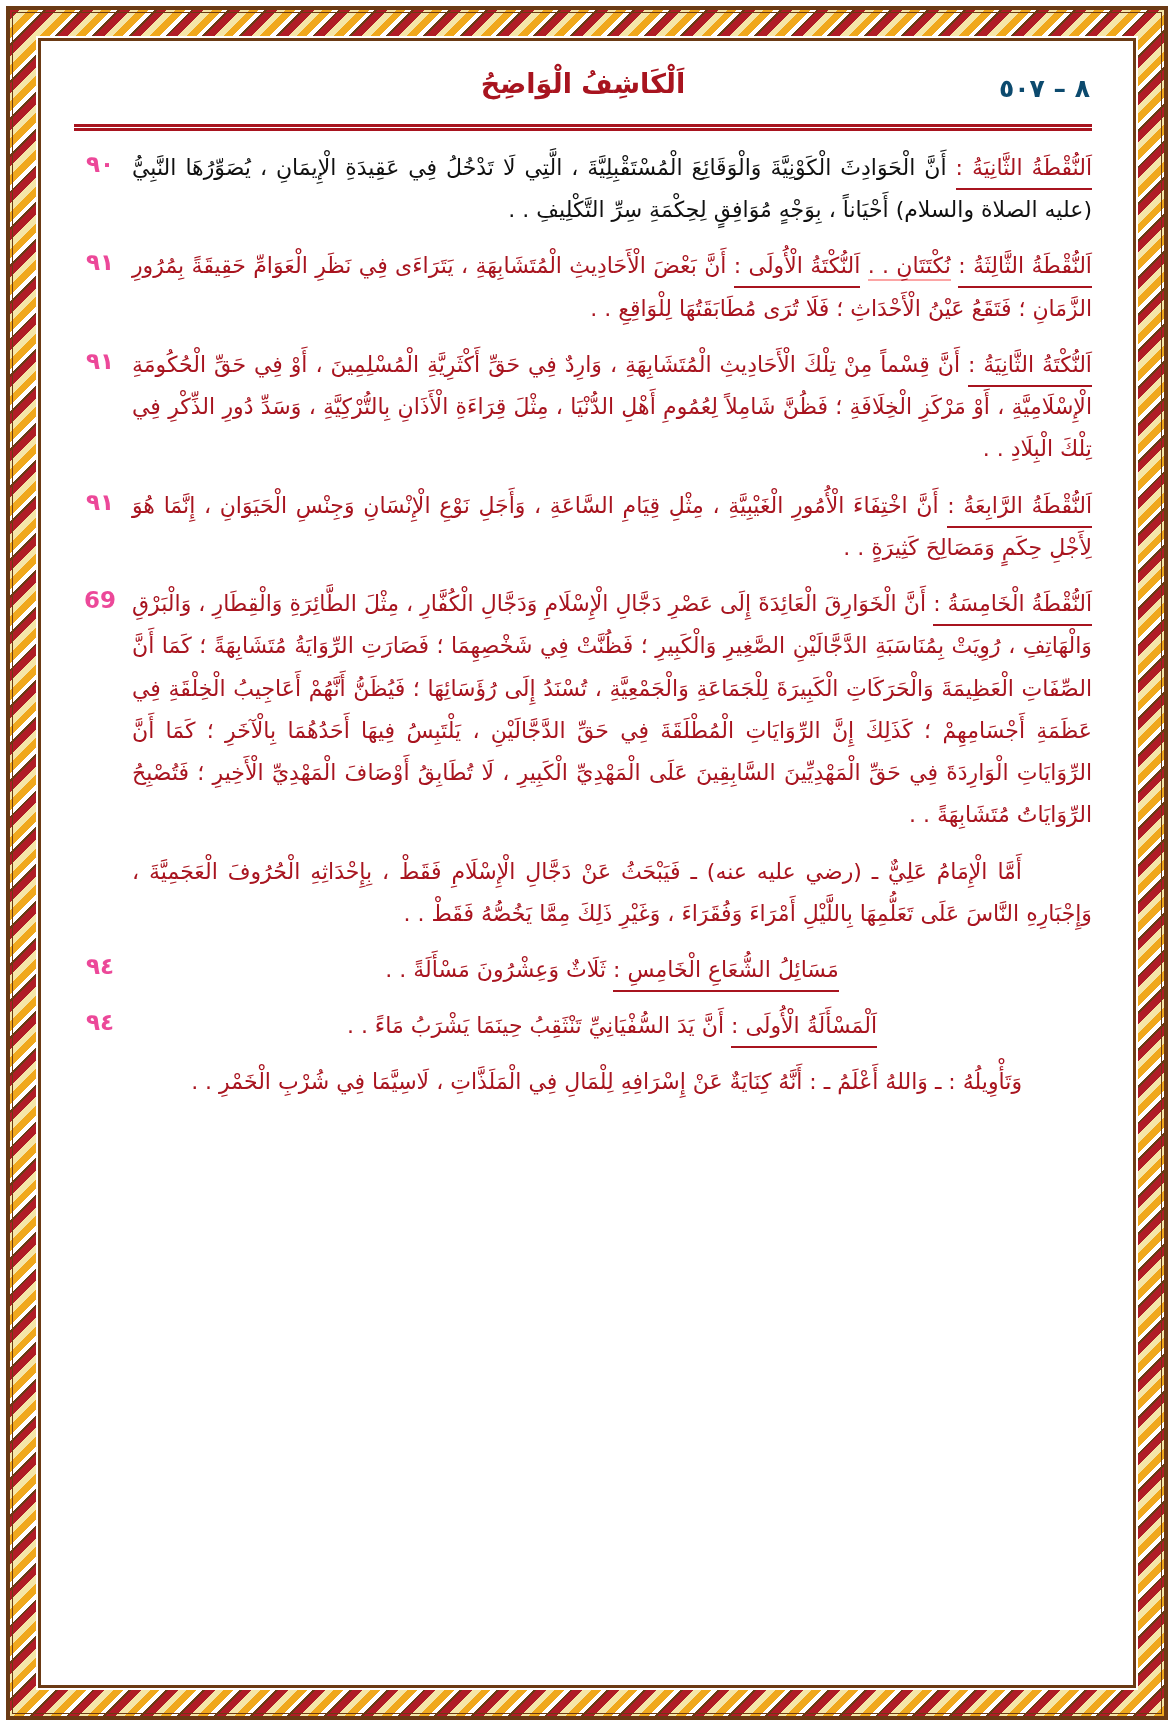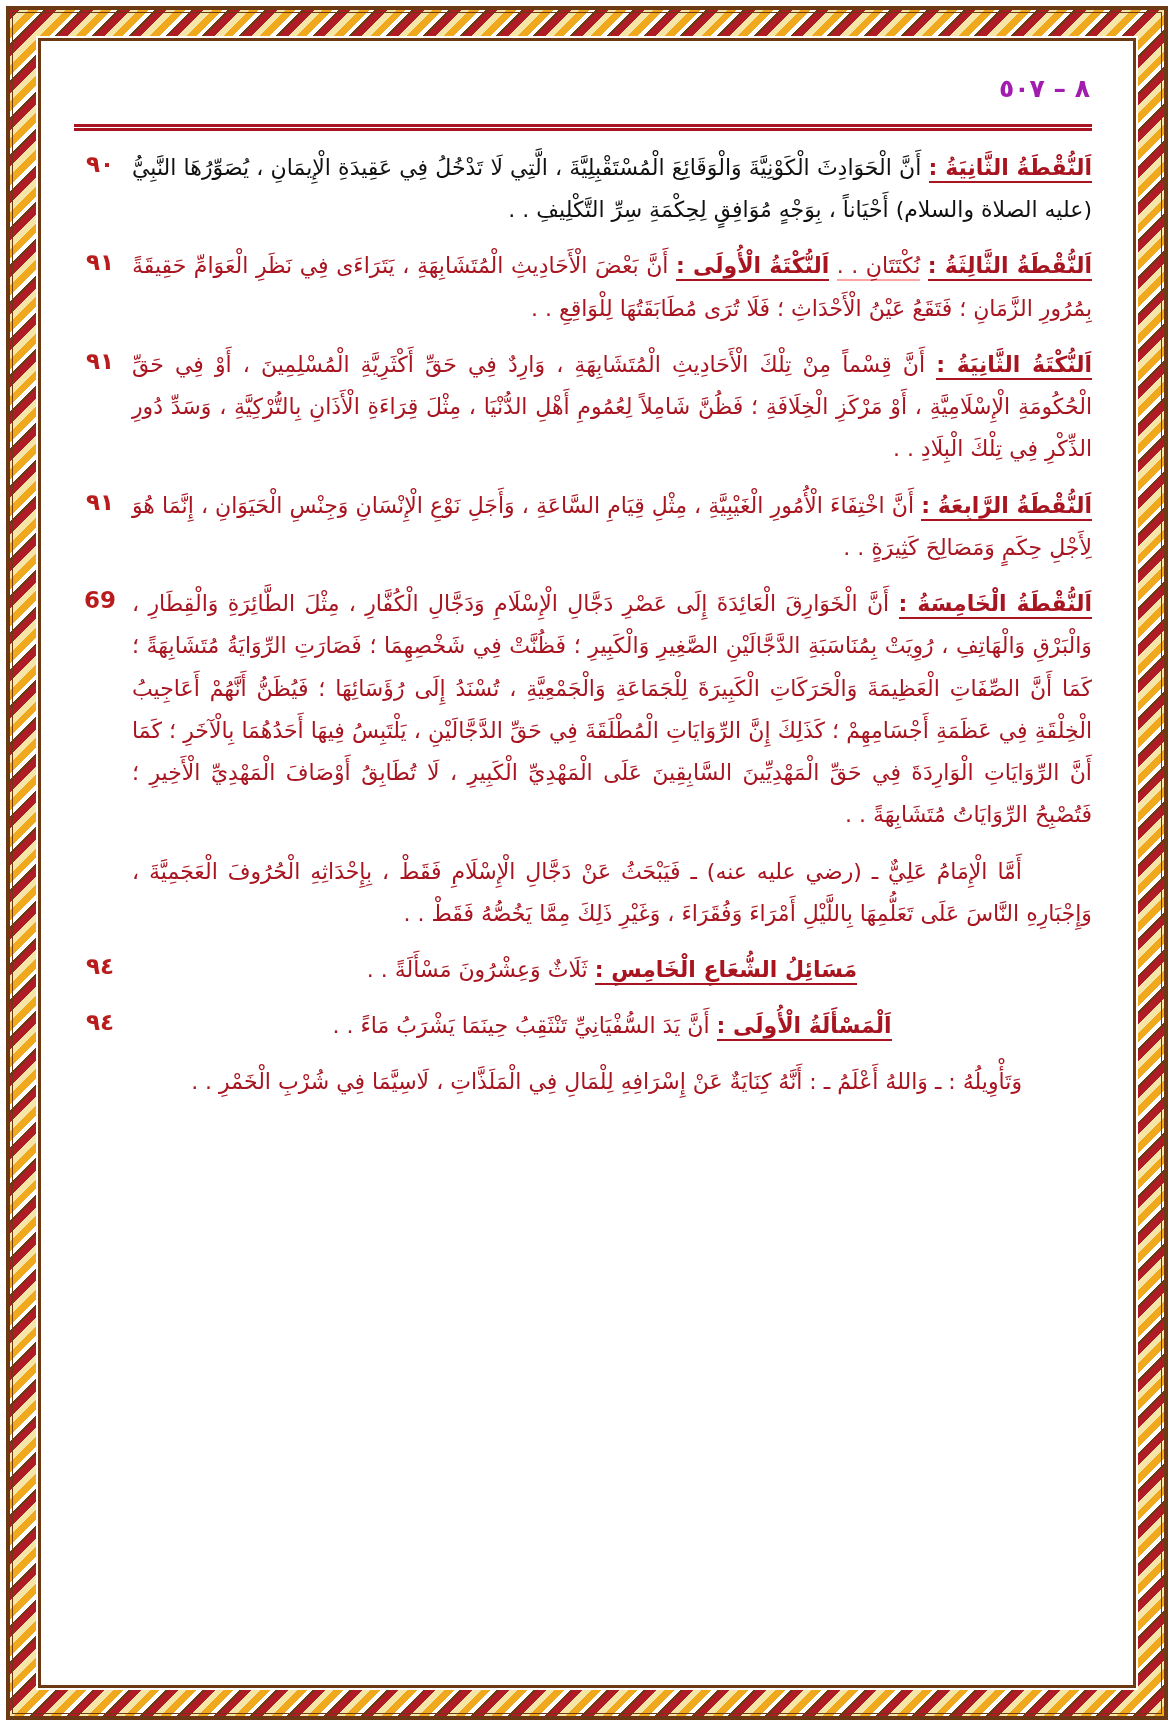--- a/index.html
+++ b/index.html
@@ -83,21 +83,21 @@
     font-size: 27px;
     font-weight: bold;
     color: #a8141f;
     letter-spacing: 0;
   }
   .runhead .folio {
     position: absolute;
     right: 2px; top: 8px;
     font-size: 25px;
     font-weight: bold;
-    color: #a21caf;
+    color: #0c4a6e;
     direction: rtl;
     margin-left: 23px;
   }
   .rule-double {
     margin: 2px 0 16px 0;
     height: 7px;
     border-top: 3px solid #a8141f;
     border-bottom: 3px solid #a8141f;
   }
 
@@ -108,61 +108,62 @@
     padding-left: 58px;   
   }
   .block .marg {
     position: absolute;
     left: 0;
     top: 4px;
     width: 52px;
     text-align: center;
     font-size: 23px;
     font-weight: bold;
-    color: #b91c1c;
+    color: #ec4899;
     direction: rtl;
     white-space: nowrap;
   }
   .para {
     font-size: 22px;
     line-height: 1.92;
     text-align: justify;
     text-align-last: right;
     color: #111111;
     direction: rtl;
   }
   .para.red { color: #a8141f; }
   .para.indent { text-indent: 70px; }
   .para.center { text-align: left; text-align-last: center; }
 
   .hd {
-    font-weight: bold;
+    font-weight: normal;
     color: #a8141f;
     border-bottom: 2px solid #a8141f;
-    padding-bottom: 1px;
+    padding-bottom: 8px;
   }
   .ul {
     border-bottom: 2px solid #fca5a5;
     padding-bottom: 1px;
   }
 </style>
 </head>
 <body>
 
 <div class="page">
 
   <div class="frame-outer"></div>
   <div class="frame-braid"></div>
   <div class="frame-hair"></div>
   <div class="frame-inner-line"></div>
 
   <div class="content">
 
     <div class="runhead">
       <div class="folio">٨ – ٥٠٧</div>
+      <div class="title">اَلْكَاشِفُ الْوَاضِحُ</div>
     </div>
     <div class="rule-double"></div>
 
     <div class="block">
       <div class="marg">٩٠</div>
       <div class="para">
         <span class="hd">اَلنُّقْطَةُ الثَّانِيَةُ :</span>
         <span>أَنَّ الْحَوَادِثَ الْكَوْنِيَّةَ وَالْوَقَائِعَ الْمُسْتَقْبِلِيَّةَ ، الَّتِي لَا تَدْخُلُ فِي عَقِيدَةِ الْإِيمَانِ ،</span>
         <span>يُصَوِّرُهَا النَّبِيُّ (عليه الصلاة والسلام) أَحْيَاناً ، بِوَجْهٍ مُوَافِقٍ لِحِكْمَةِ سِرِّ التَّكْلِيفِ . .</span>
       </div>

